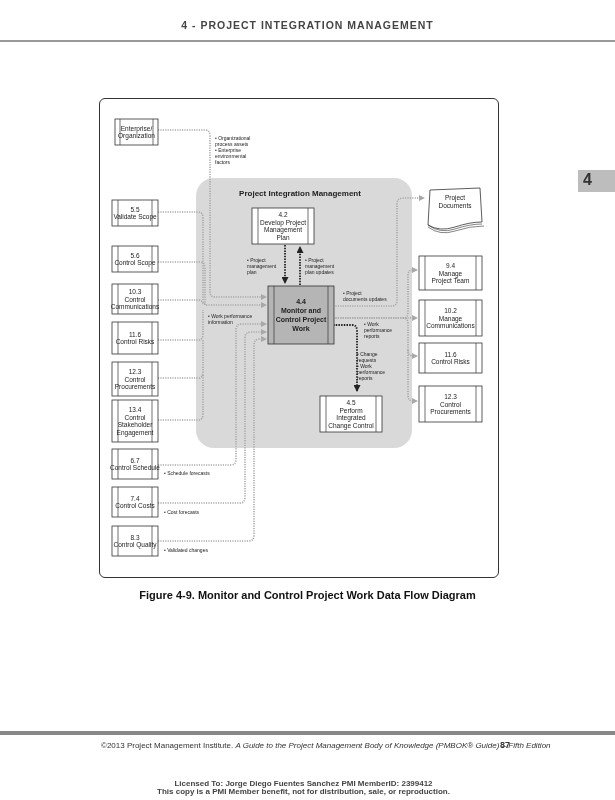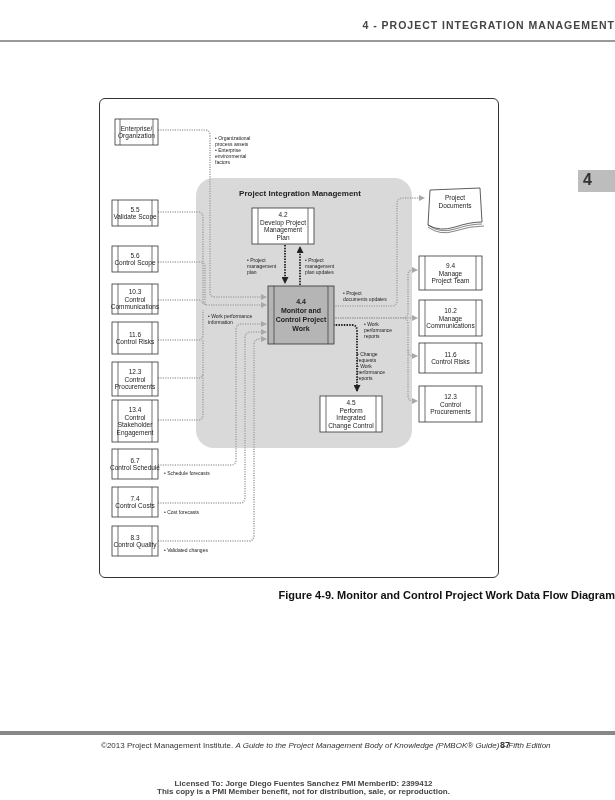--- a/index.html
+++ b/index.html
@@ -1,23 +1,23 @@
 <!DOCTYPE html>
 <html><head>
 <meta charset="utf-8">
 <style>
   html, body { margin:0; padding:0; background:#fff; }
   body { width:615px; height:800px; position:relative; overflow:hidden; font-family:"Liberation Sans", sans-serif; color:#222; }
-  .header-title { position:absolute; top:19px; left:0; width:615px; text-align:right; font-weight:bold; font-size:10.5px; letter-spacing:1px; color:#444; }
+  .header-title { position:absolute; top:19px; left:0; width:615px; text-align:center; font-weight:bold; font-size:10.5px; letter-spacing:1px; color:#444; }
   .header-rule { position:absolute; top:40px; left:0; width:615px; height:2px; background:#999; }
   .chapter-tab { position:absolute; top:170px; left:578px; width:37px; height:22px; background:#bdbdbd; font-weight:bold; font-size:16px; color:#333; }
   .chapter-tab span { position:absolute; left:5px; top:1px; }
   .frame { position:absolute; left:99px; top:98px; width:400px; height:480px; border:1.5px solid #333; border-radius:6px; box-sizing:border-box; }
   svg.diagram { position:absolute; left:0; top:0; }
-  .caption { position:absolute; top:589px; left:0; width:615px; text-align:right; font-weight:bold; font-size:11px; color:#111; }
+  .caption { position:absolute; top:589px; left:0; width:615px; text-align:center; font-weight:bold; font-size:11px; color:#111; }
   .footer-rule { position:absolute; top:731px; left:0; width:615px; height:4px; background:#888; }
   .footer-left { position:absolute; top:741px; left:53px; font-size:8px; color:#333;padding-left:48px; }
   .footer-left i { font-style:italic; }
   .footer-page { position:absolute; top:740px; left:500px; font-weight:bold; font-size:9px; color:#333; }
   .license { position:absolute; top:780px; left:0; width:607px; text-align:center; font-size:8px; font-weight:bold; color:#444; line-height:8px; }
   .box-text { font-family:"Liberation Sans", sans-serif; font-size:6.5px; fill:#222; text-anchor:middle; }
   .box-text-bold { font-family:"Liberation Sans", sans-serif; font-size:7px; font-weight:bold; fill:#222; text-anchor:middle; }
   .label-text { font-family:"Liberation Sans", sans-serif; font-size:5px; fill:#222; }
   .group-title { font-family:"Liberation Sans", sans-serif; font-size:8px; font-weight:bold; fill:#222; text-anchor:middle; }
   .flow { fill:none; stroke:#a8a8a8; stroke-width:1.6; stroke-dasharray:1.2 1.2; }

